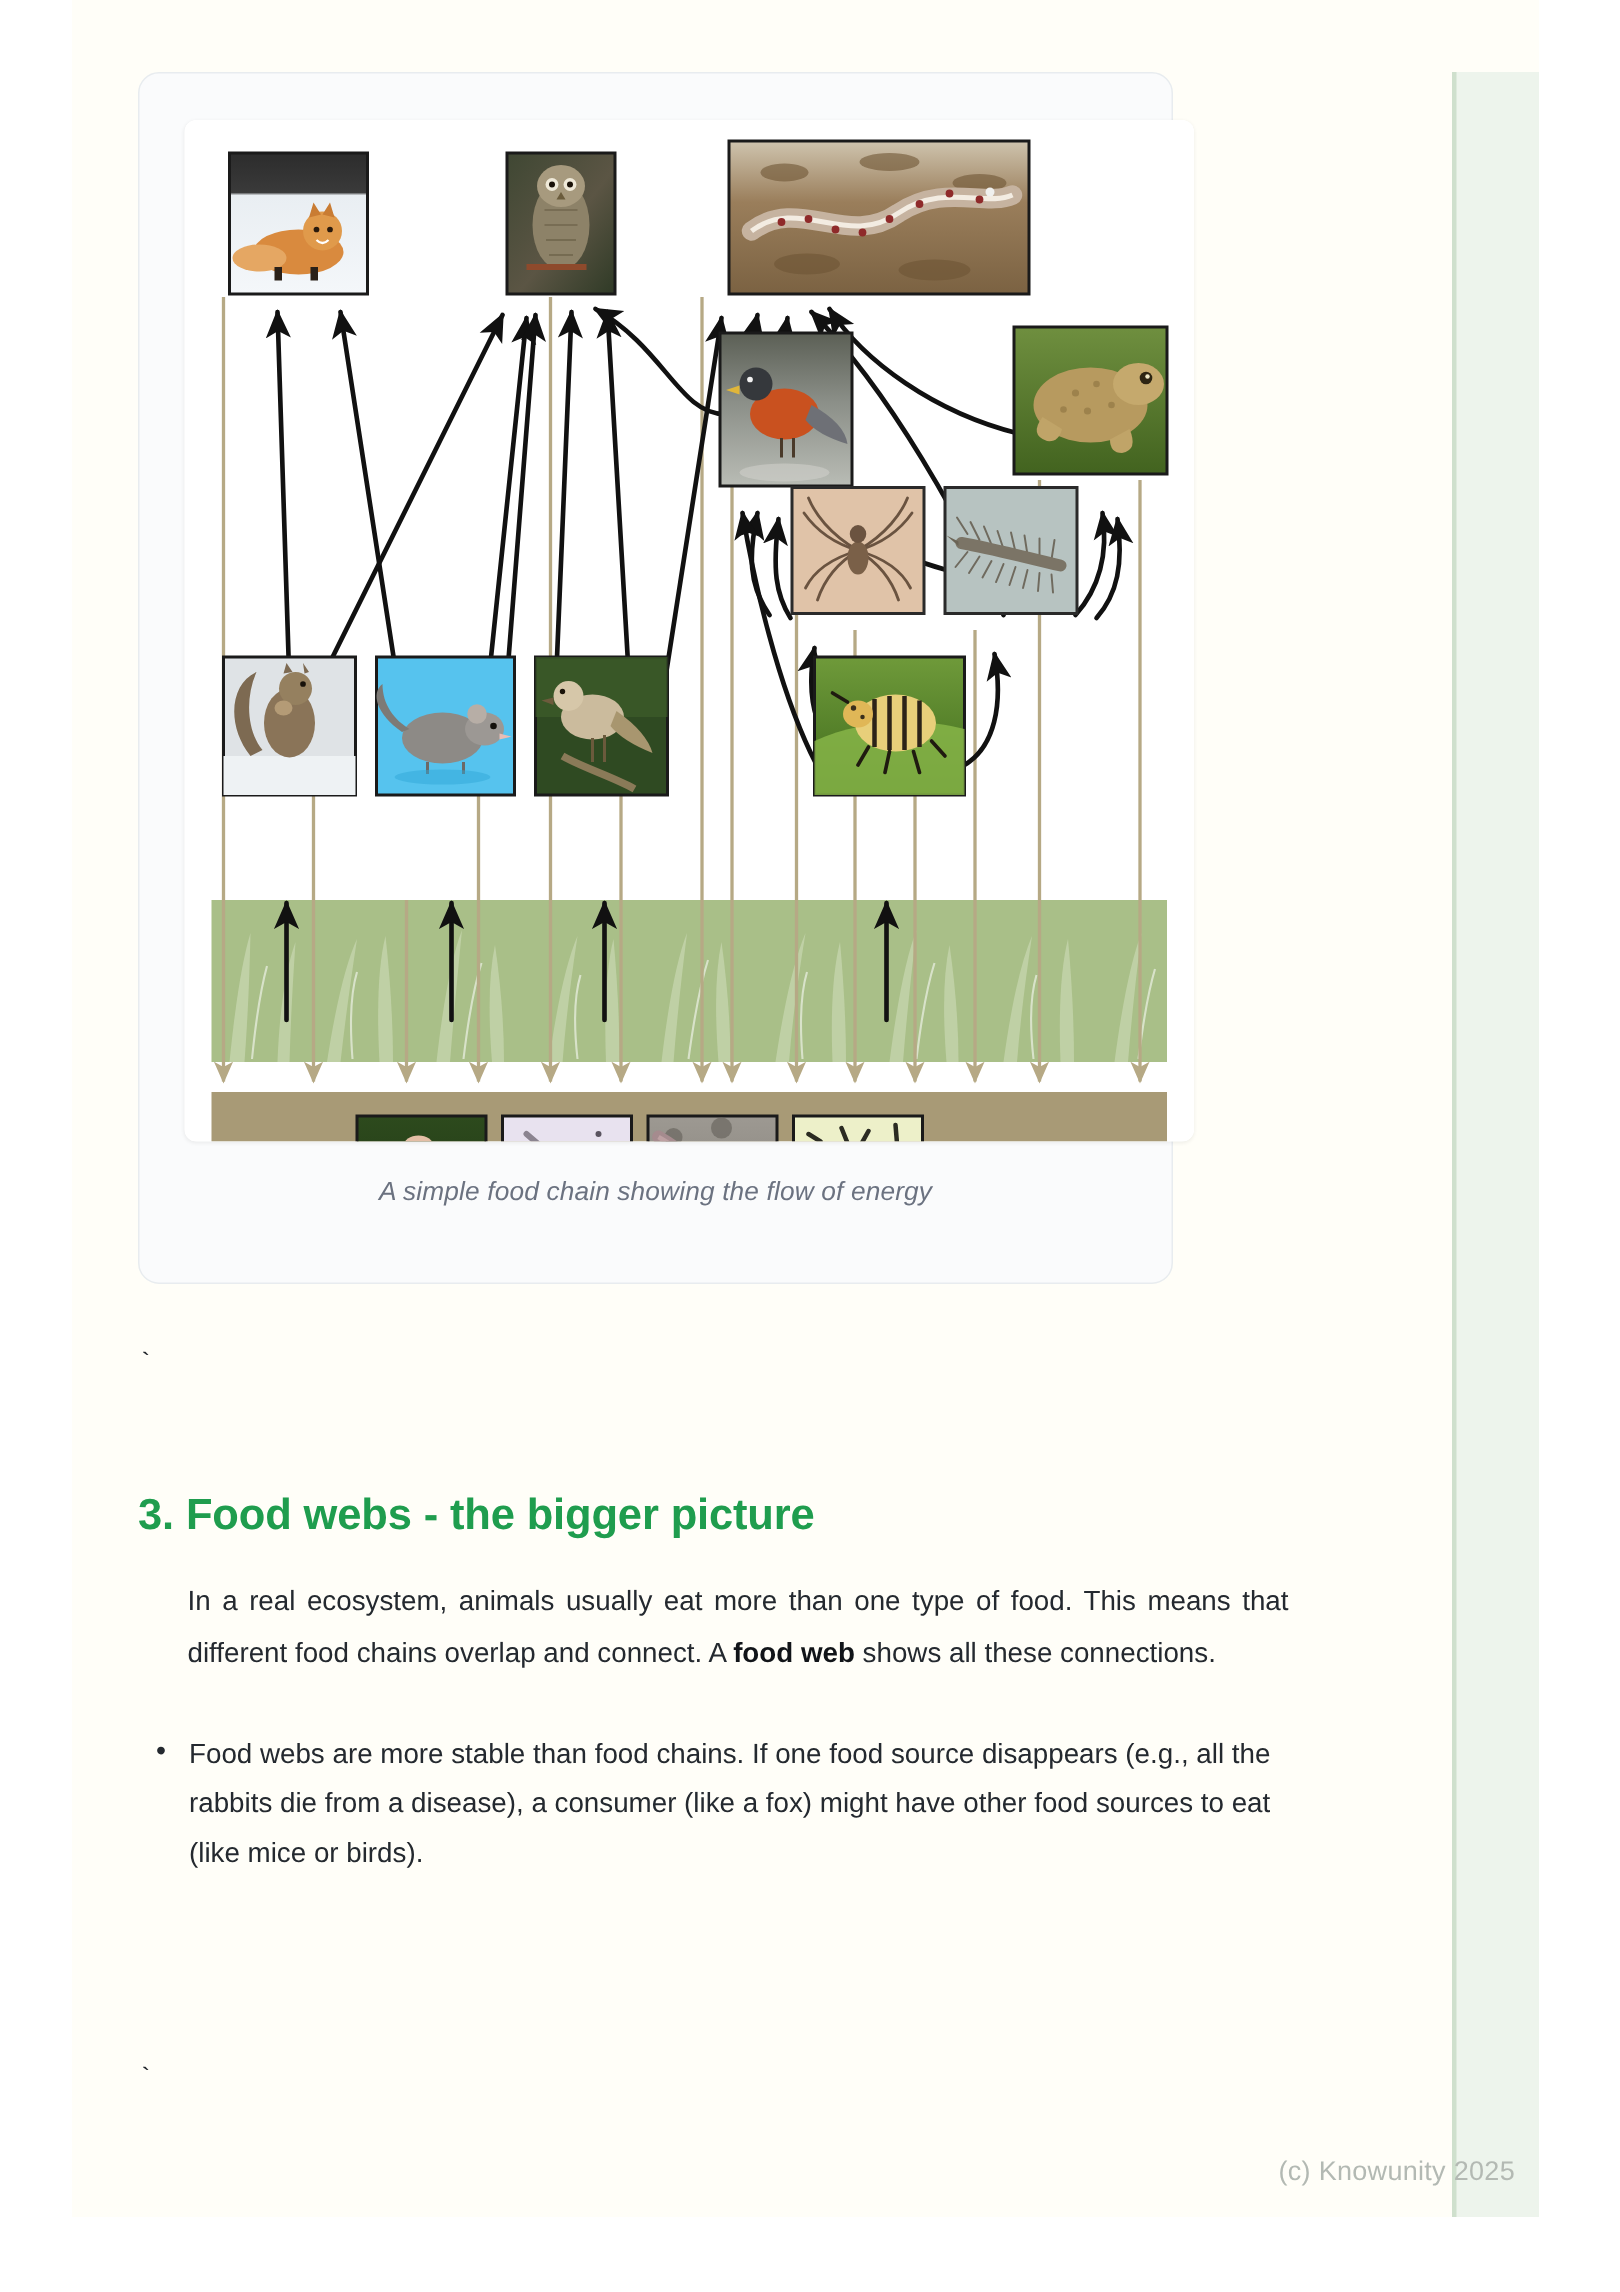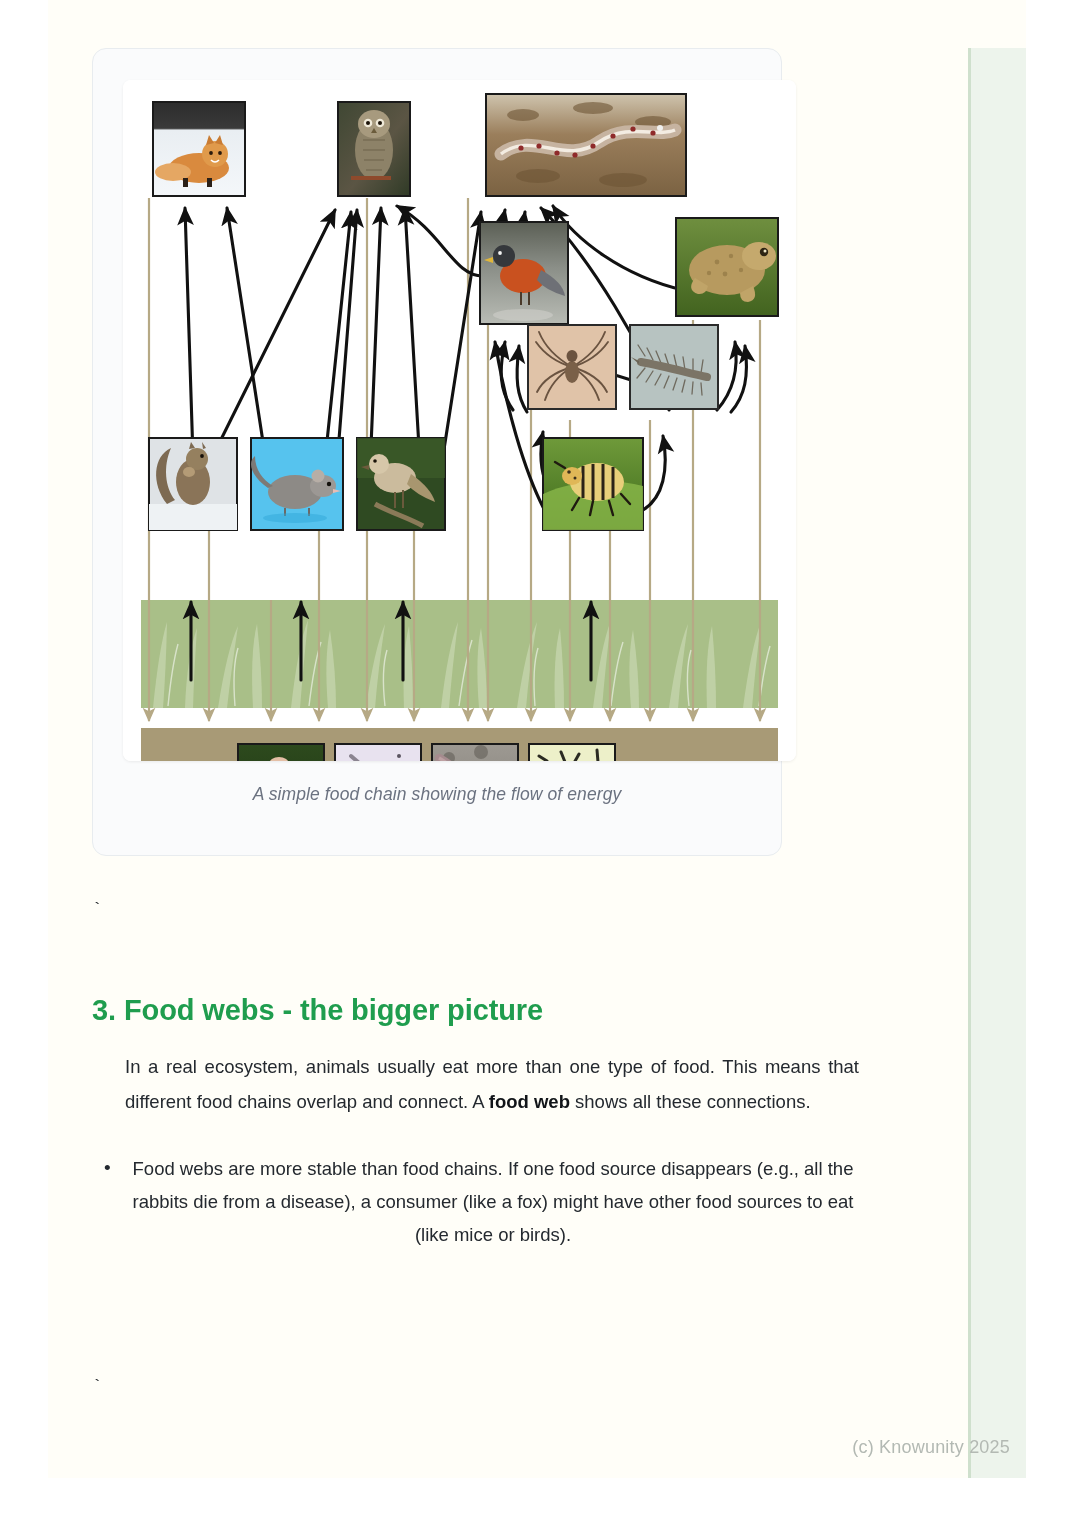--- a/index.html
+++ b/index.html
@@ -118,21 +118,20 @@
     margin: 0;
     padding: 0 0 0 34px;
     list-style: none;
     font-size: 18.5px;
     line-height: 33px;
     color: #24292f;
   }
   #bullet-list li {
     position: relative;
     margin-bottom: 11px;
-    text-align: center;
   }
   #bullet-list li::before {
     content: "•";
     position: absolute;
     left: -22px;
     top: -1px;
     font-size: 19px;
     color: #24292f;
   }
 

